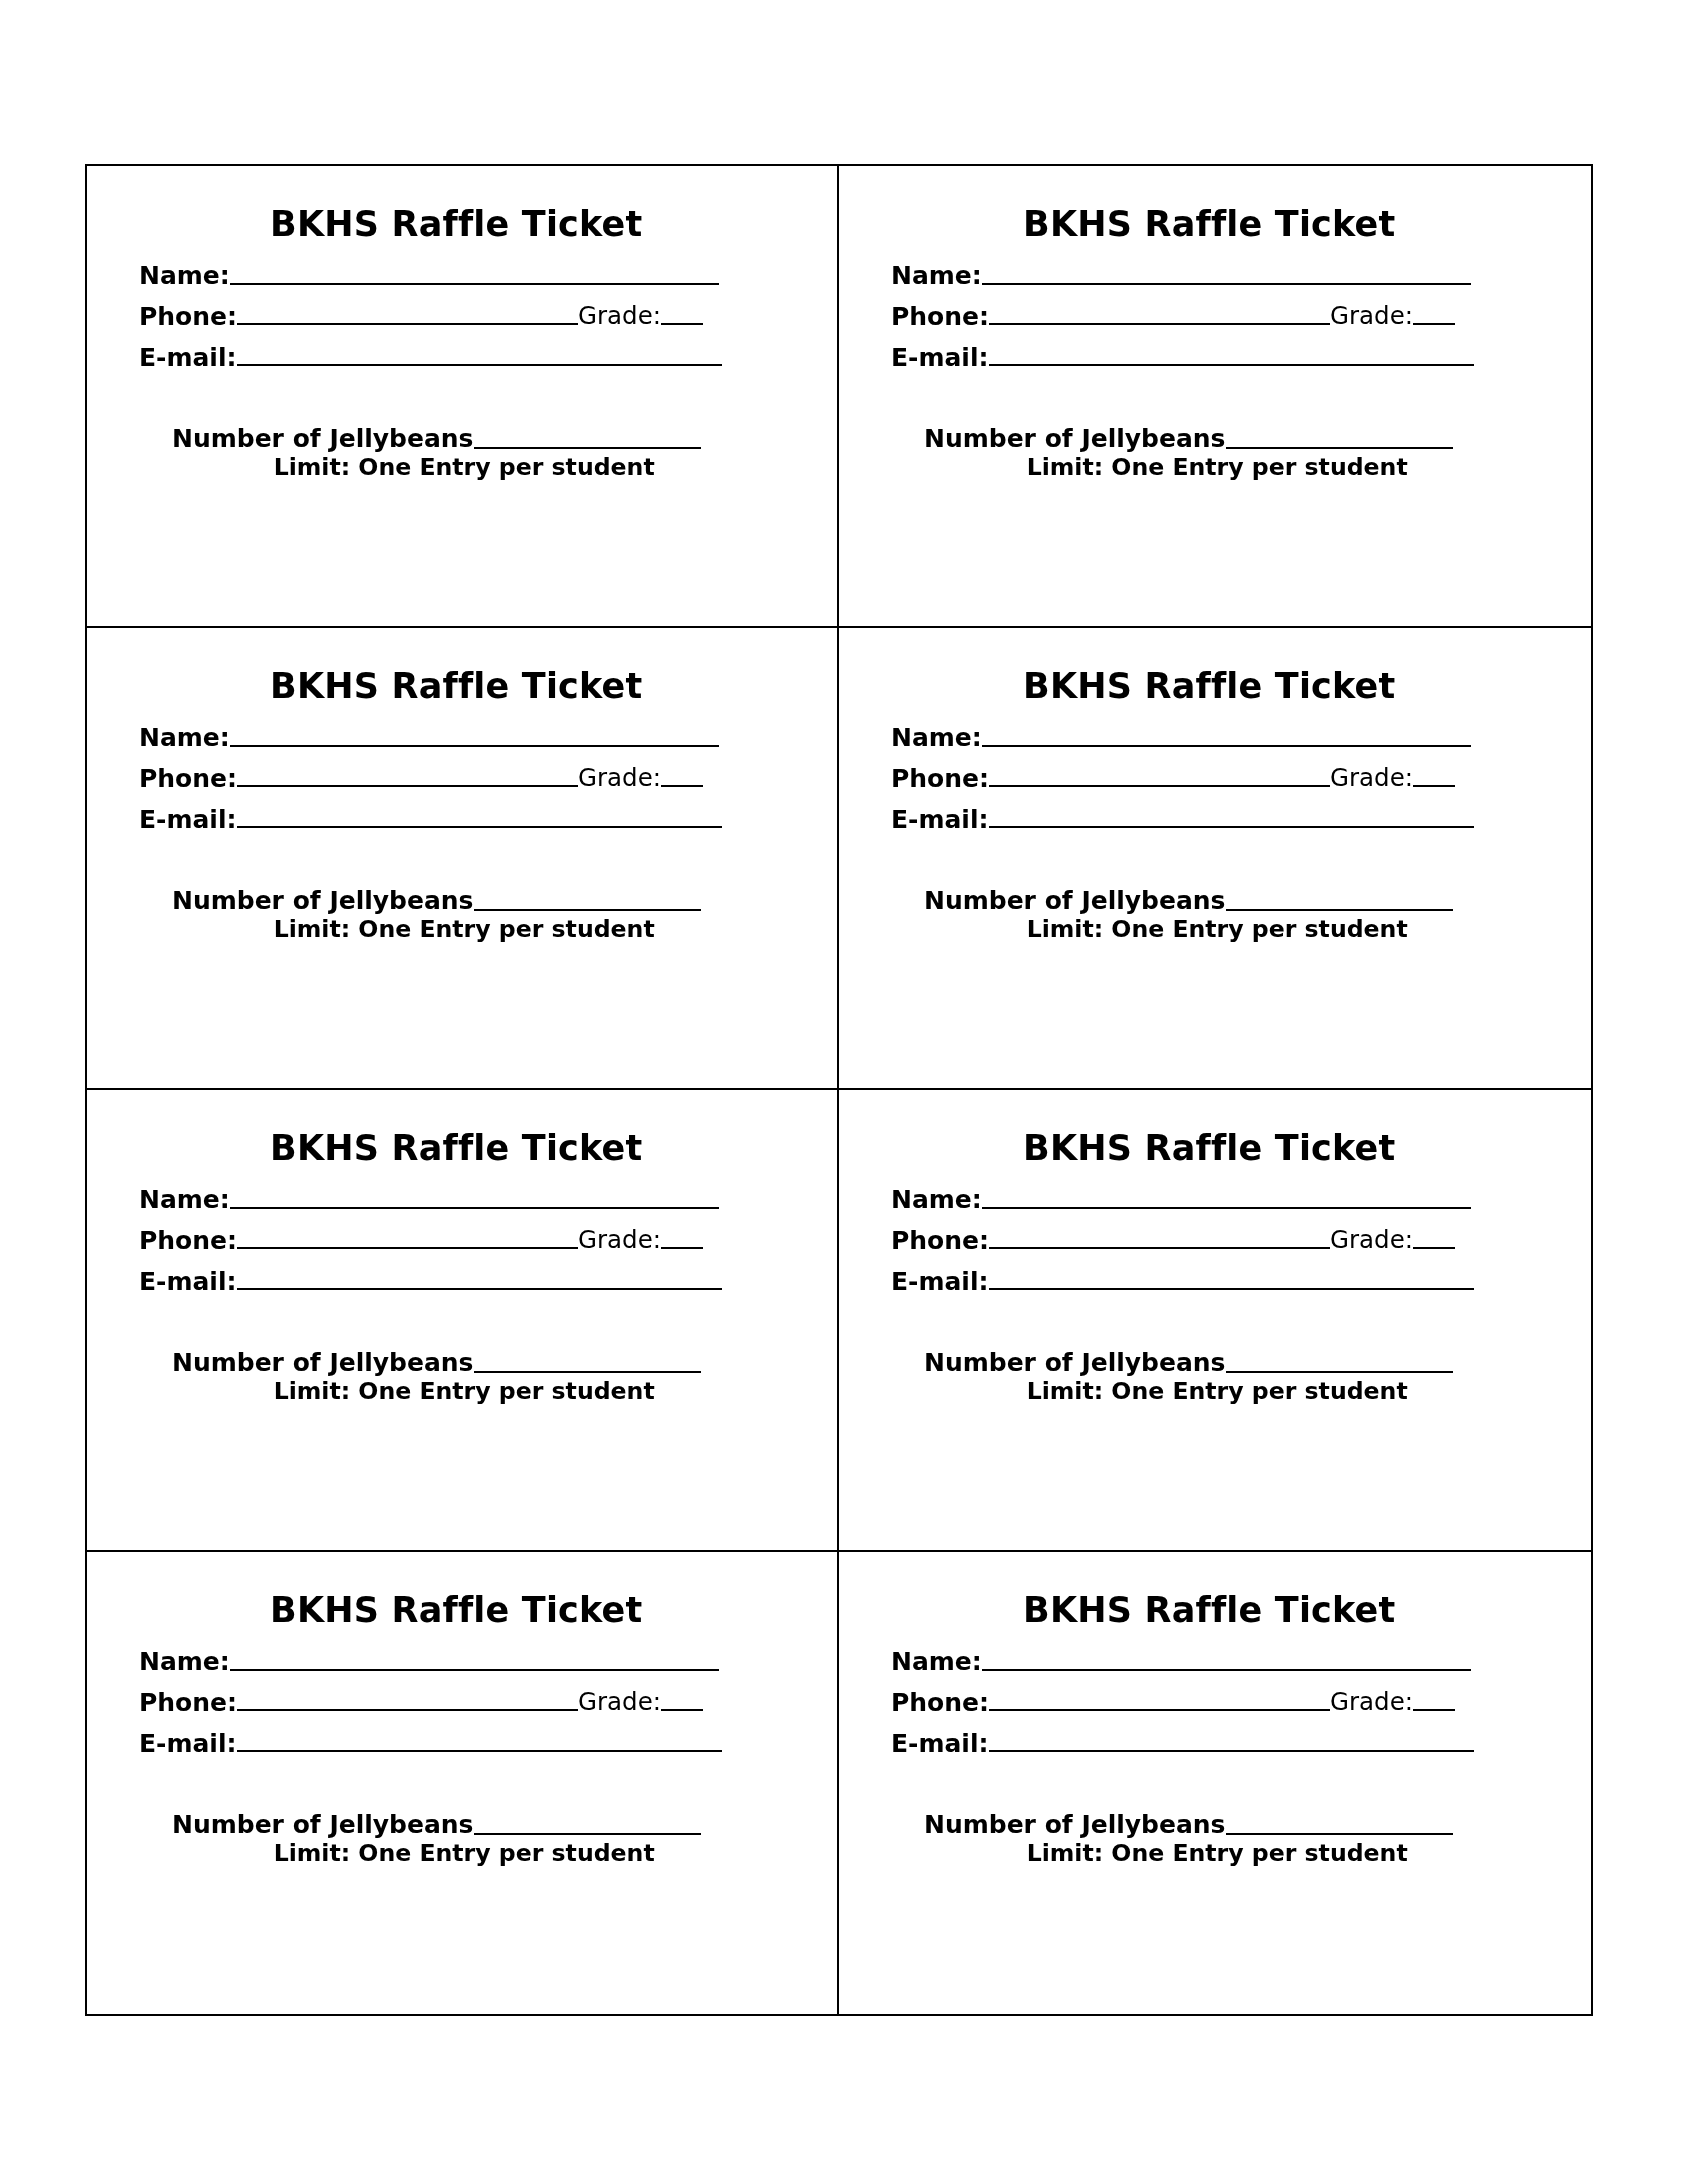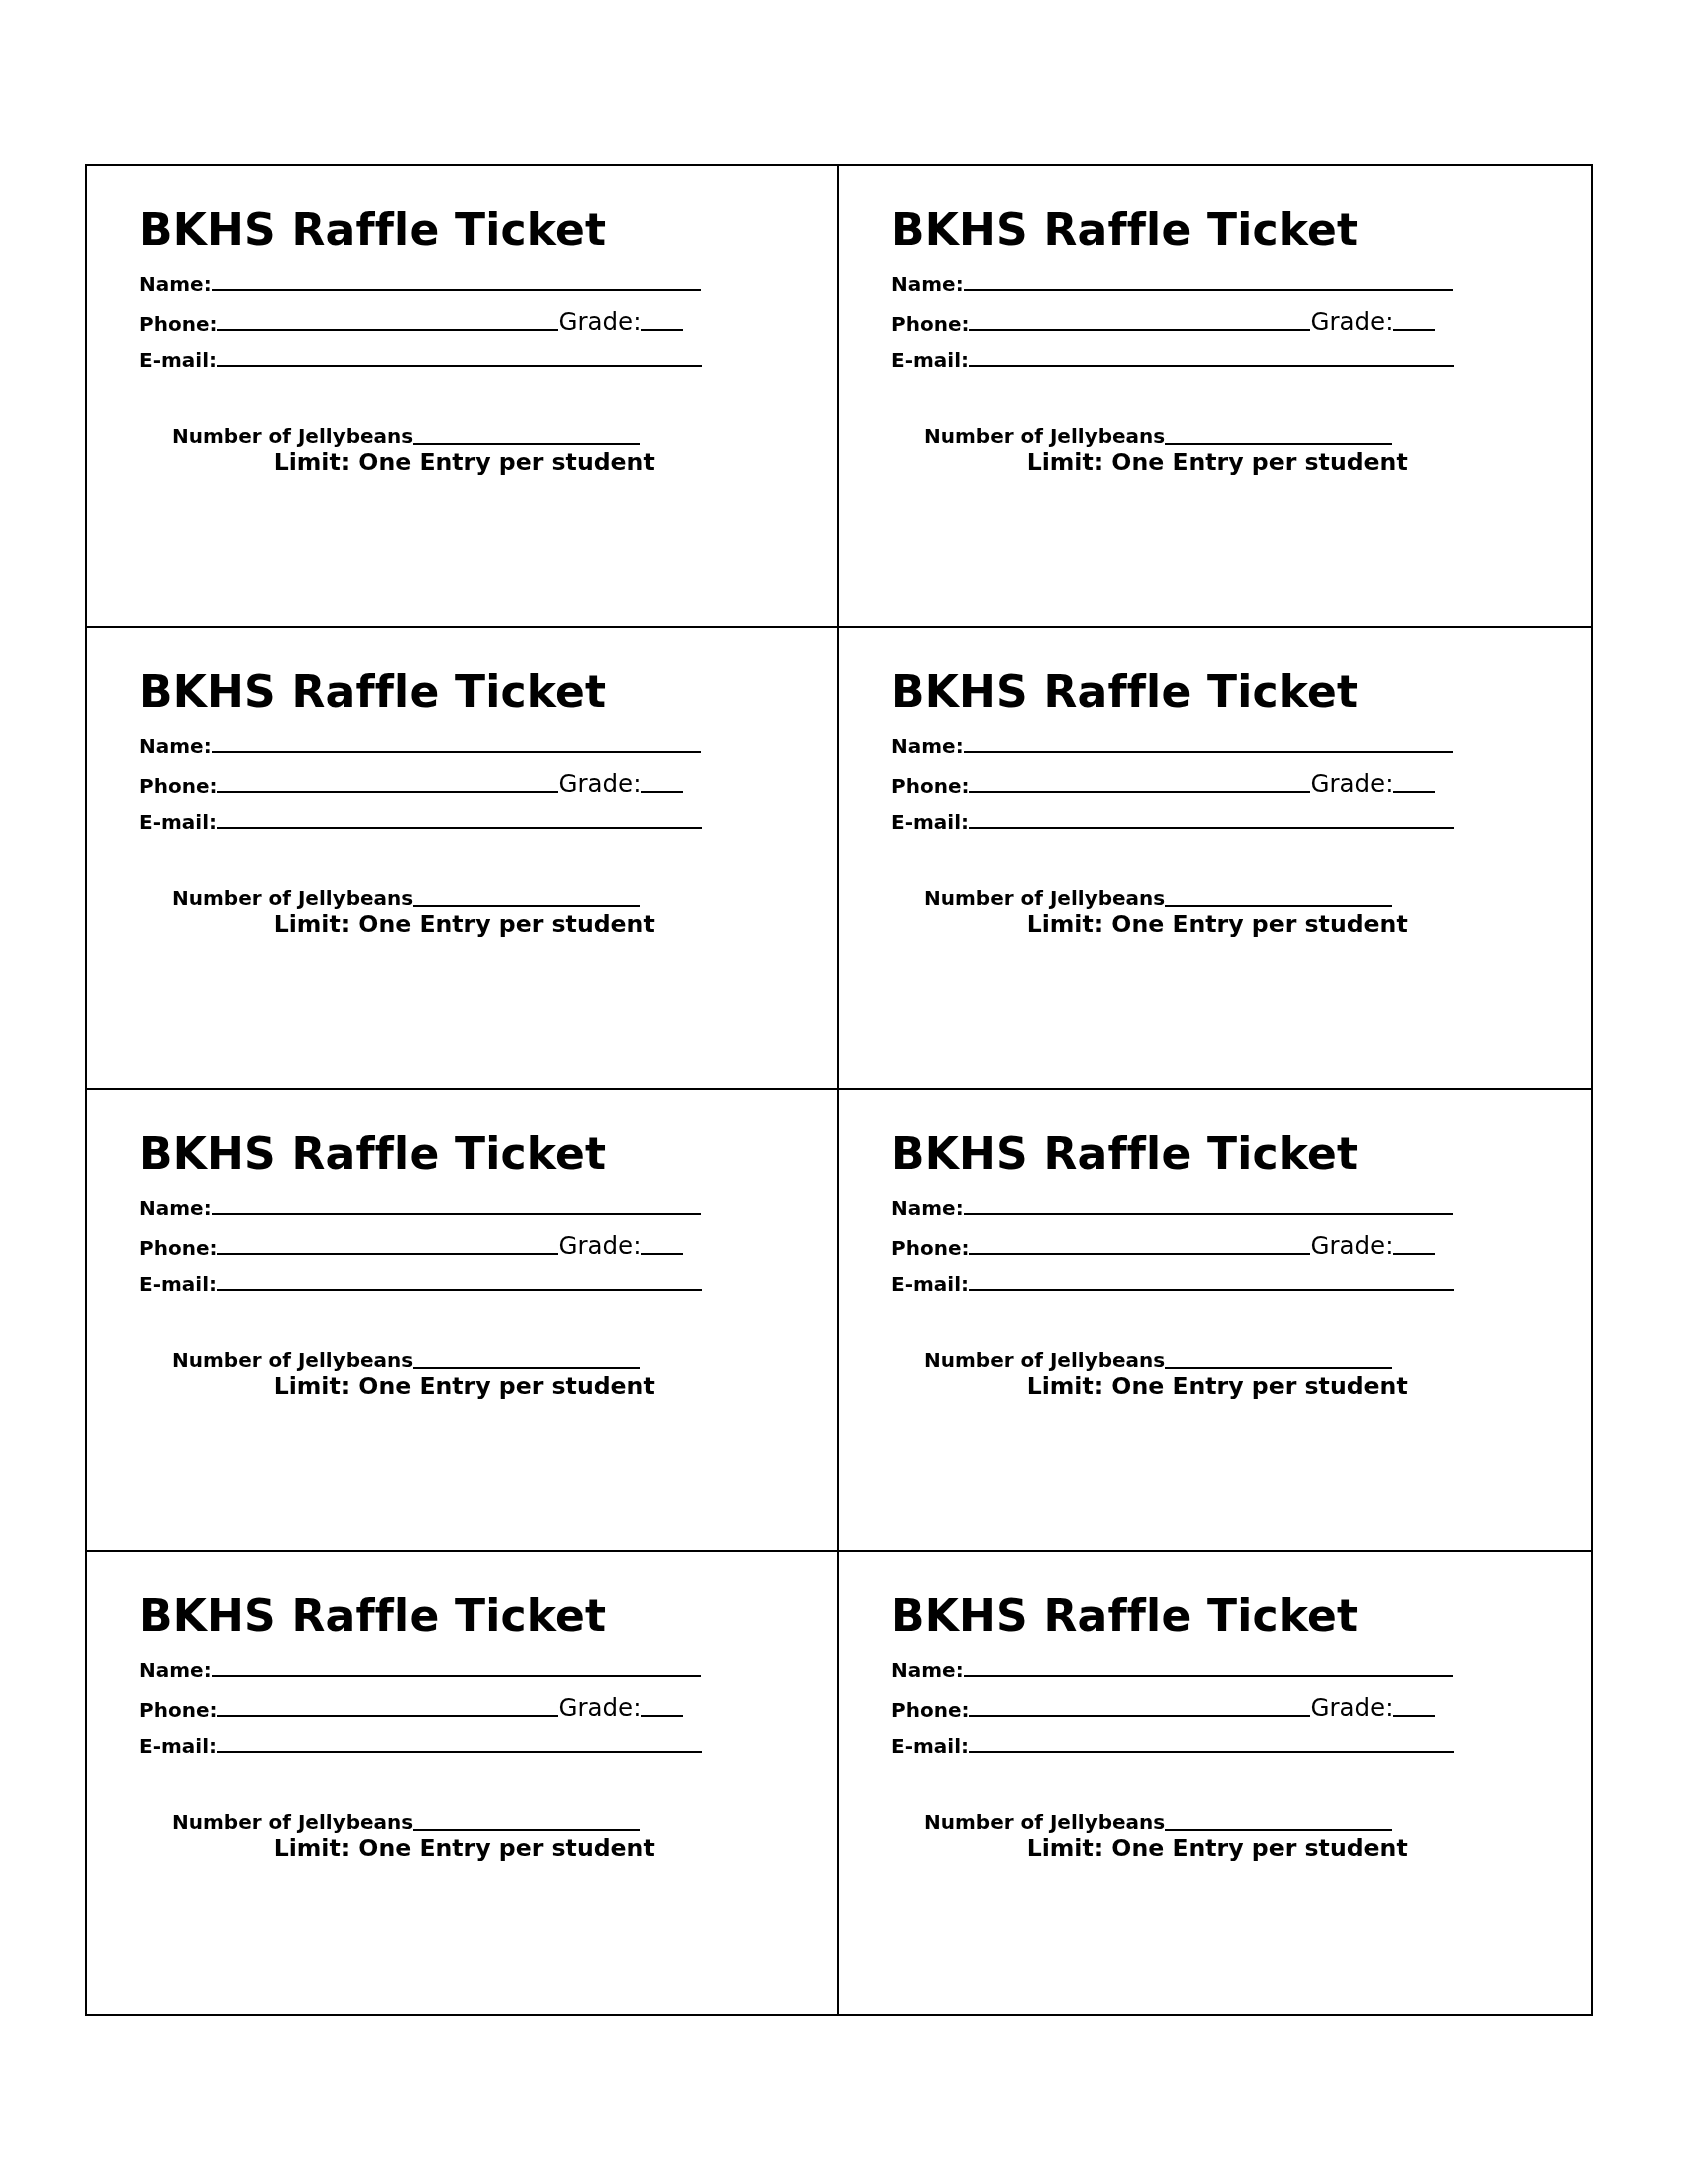--- a/index.html
+++ b/index.html
@@ -54,23 +54,23 @@
     position: absolute;
     left: 0;
     right: 0;
     top: 0;
     bottom: 0;
     padding: 26px 39px 0 52px;
     box-sizing: border-box;
   }
 
   .ticket-title {
-    text-align: left;
-    font-weight: bold;
-    font-size: 44px;
+    text-align: center;
+    font-weight: bold;
+    font-size: 35px;
     letter-spacing: 0.2px;
     margin: 12.2px 0 0 0;
     padding-right: 24.5px;
   }
 
   .field-rows {
     margin-top: 19px;
   }
 
   .field-row {
@@ -78,21 +78,21 @@
     align-items: flex-end;
     font-weight: bold;
     font-size: 24.5px;
     line-height: 1.0;
     margin-bottom: 15.7px;
     white-space: nowrap;
   }
 
   .field-label {
     font-weight: bold;
-    font-size: 20px;
+    font-size: 25px;
     text-align: right;
   }
 
   .rule {
     display: inline-block;
     border-bottom: 2.6px solid #000000;
     height: 0;
     margin-bottom: 3.5px;
   }
 

